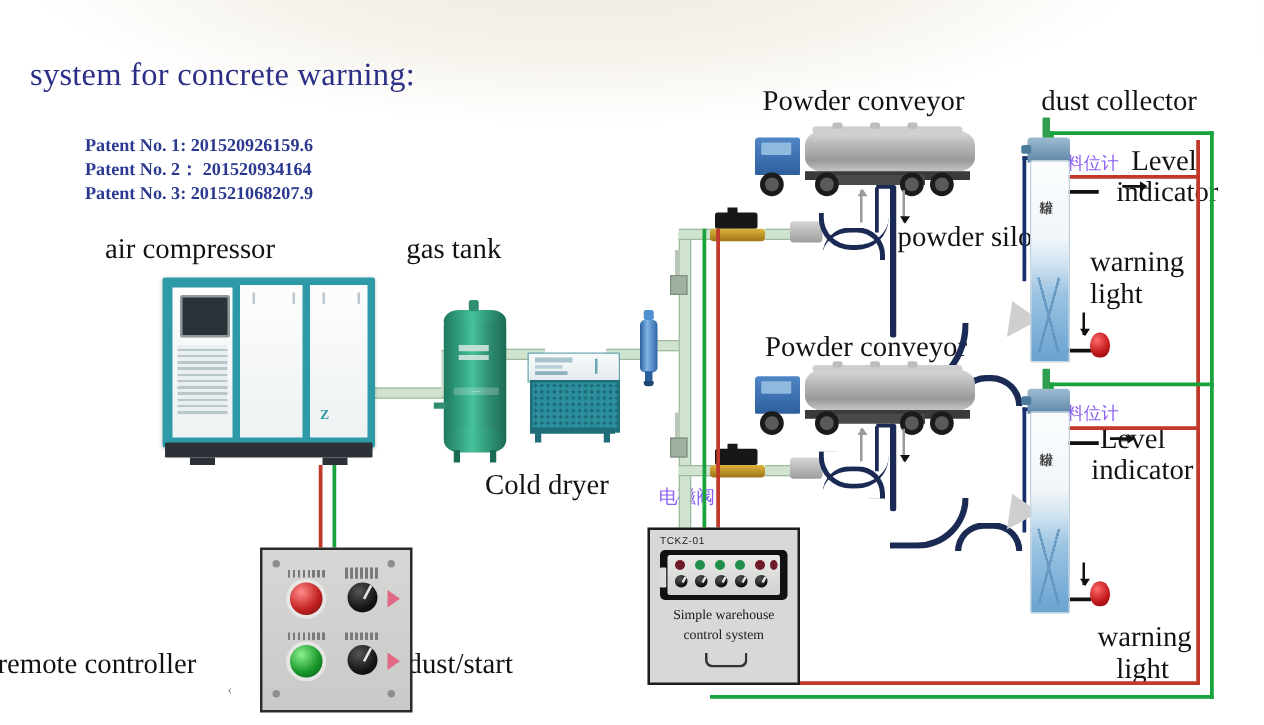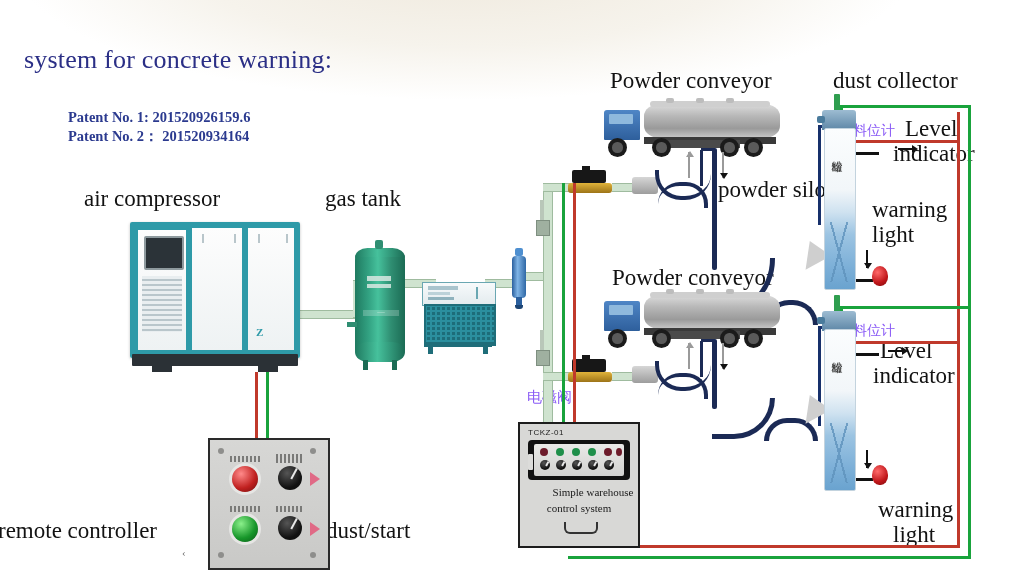--- a/index.html
+++ b/index.html
@@ -139,24 +139,26 @@
 </head>
 <body>
 
 <div class="stage">
 
   <div class="abs title" style="left:24px;top:40px;">system for concrete warning:</div>
 
   <div class="abs" style="left:68px;top:108px;">
     <div class="patent">Patent No. 1: 201520926159.6</div>
     <div class="patent">Patent No. 2： 201520934164</div>
+    <div class="patent">Patent No. 3: 201521068207.9</div>
   </div>
 
   <div class="abs lbl" style="left:84px;top:186px;">air compressor</div>
   <div class="abs lbl" style="left:325px;top:186px;">gas tank</div>
+  <div class="abs lbl" style="left:388px;top:375px;">Cold dryer</div>
   <div class="abs cn big" style="left:527px;top:388px;">电磁阀</div>
 
   <div class="abs lbl" style="left:610px;top:68px;">Powder conveyor</div>
   <div class="abs lbl" style="left:612px;top:265px;">Powder conveyor</div>
   <div class="abs lbl" style="left:718px;top:177px;">powder silo</div>
   <div class="abs lbl" style="left:833px;top:68px;">dust collector</div>
 
   <div class="abs cn" style="left:853px;top:122px;">料位计</div>
   <div class="abs lbl" style="left:905px;top:116px;">Level</div>
   <div class="abs lbl" style="left:893px;top:141px;">indicator</div>
@@ -417,18 +419,18 @@
         <div class="abs led" style="left:70px;top:4px;width:8px;height:8px;background:#6d1b2a;"></div>
         <div class="abs led" style="left:82px;top:4px;width:6px;height:8px;background:#6d1b2a;"></div>
         <div class="abs knob" style="left:6px;top:16px;width:10px;height:10px;"></div>
         <div class="abs knob" style="left:22px;top:16px;width:10px;height:10px;"></div>
         <div class="abs knob" style="left:38px;top:16px;width:10px;height:10px;"></div>
         <div class="abs knob" style="left:54px;top:16px;width:10px;height:10px;"></div>
         <div class="abs knob" style="left:70px;top:16px;width:10px;height:10px;"></div>
       </div>
       <div class="abs" style="left:0;top:14px;width:5px;height:16px;background:#dcdcda;border-radius:1px;"></div>
     </div>
-    <div class="abs ctrl-text" style="left:14px;top:62px;width:118px;">Simple warehouse</div>
+    <div class="abs ctrl-text" style="left:0;top:62px;width:118px;">Simple warehouse</div>
     <div class="abs ctrl-text" style="left:0;top:78px;width:118px;">control system</div>
     <div class="abs handle" style="left:44px;top:98px;width:30px;height:10px;"></div>
   </div>
 
 </div>
 
 </body></html>

